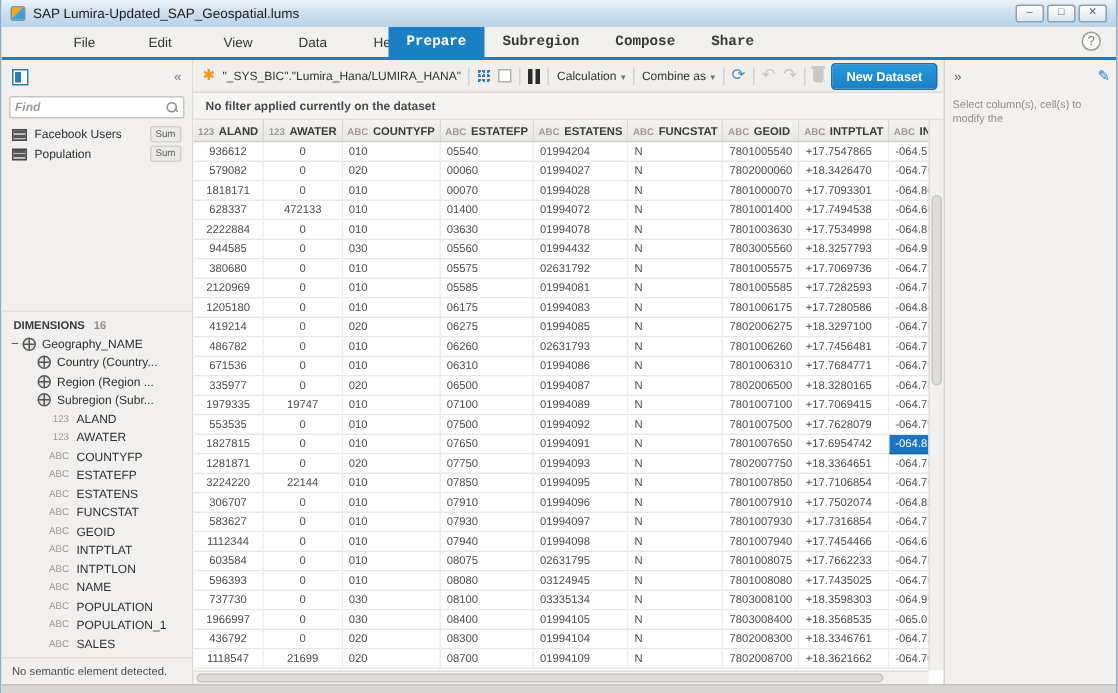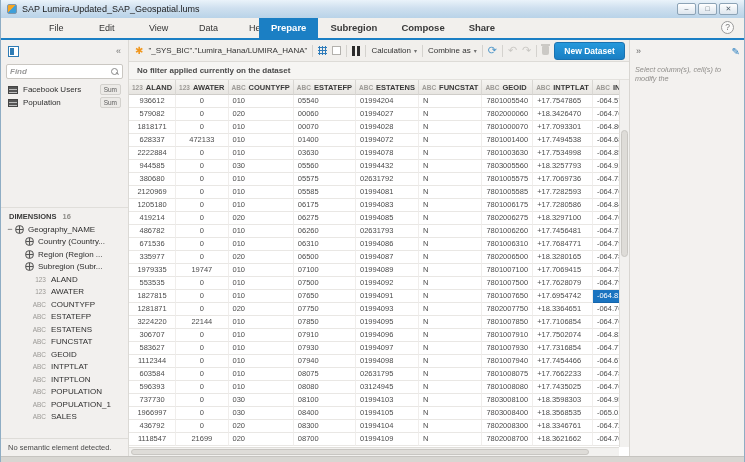--- a/index.html
+++ b/index.html
@@ -16,21 +16,21 @@
   .app-icon{width:10px;height:10px;border-radius:2px;margin-right:5px;flex:none;
     background:linear-gradient(135deg,#f6a623 0 45%,#3f9fd8 45% 100%);border:1px solid #7d96ab;}
   .win-controls{margin-left:auto;display:flex;gap:2px;}
   .win-btn{width:19px;height:12px;border:1px solid #8ca3b6;border-radius:2px;
     background:linear-gradient(#ffffff,#dde6ee);font-size:7px;line-height:10px;text-align:center;color:#55636f;}
   
   .menubar{position:absolute; left:0; top:18px; right:0; height:22px;
     background:#f2f0ed; border-bottom:2px solid #1b7fc4;}
   .menus{position:absolute; left:10px; top:0; height:20px; display:flex; align-items:center;margin-left:38px;}
   .menu-item{width:50px; font-size:9px; color:#333;}
-  .tabs{position:absolute; left:258px; top:0; height:20px; display:flex;}
+  .tabs{position:absolute; left:258px; top:0; height:20px; display:flex;font-family:Liberation Mono, monospace;}
   .tab{font-size:9.5px; font-weight:bold; color:#3a3a3a; line-height:20px; padding:0 12px;}
   .tab.active{background:#1b7fc4; color:#fff;}
   .help-btn{position:absolute; right:10px; top:3px; width:13px; height:13px; border:1.2px solid #9a9a9a;
     border-radius:50%; font-size:8.5px; line-height:11px; text-align:center; color:#777; background:#fbfaf9;}
   
   .app{position:absolute; left:0; top:40px; right:0; bottom:0; background:#fff;}
   
   .sidebar{position:absolute; left:0; top:0; width:128px; bottom:6px;
     background:#f2f0ee; border-right:1px solid #dbd9d5;}
   .sidebar-top{height:22px; display:flex; align-items:center; padding:0 7px;}
@@ -108,21 +108,21 @@
   .vscroll-thumb{position:absolute;left:1px;right:1px;top:50px;height:127px;background:#deDCd8;
     background:#dedcd8;border:1px solid #c8c6c2;border-radius:4px;}
   .hscroll{position:absolute;left:128px;top:407px;width:490px;height:9px;background:#f2f1ef;border-top:1px solid #e0deda;}
   .hscroll-thumb{position:absolute;top:1px;bottom:1px;left:2px;width:458px;background:#dedcd8;border:1px solid #c8c6c2;border-radius:4px;}
   .bottom-strip{position:absolute;left:0;right:0;bottom:0;height:6px;background:#d8d6d2;border-top:1px solid #c6c4c0;}
   
   .right-panel{position:absolute;left:628px;top:0;width:117px;bottom:6px;background:#f3f1ef;border-left:1px solid #d8d6d2;}
   .panel-head{height:22px;display:flex;align-items:center;padding:0 6px;}
   .expand-chevron{font-size:9px;color:#666;}
   .pencil-icon{margin-left:auto;color:#2a7fc0;font-size:10px;}
-  .panel-hint{padding:3px 5px;font-size:7.3px;color:#8f8d8a;line-height:1.3;font-style:italic;}
+  .panel-hint{padding:3px 5px;font-size:7.3px;color:#8f8d8a;line-height:1.3;}
 </style>
 </head>
 <body>
 
 <div class="window">
 
   <div class="titlebar">
     <span class="app-icon"></span>
     <span>SAP Lumira-Updated_SAP_Geospatial.lums</span>
     <span class="win-controls">
@@ -226,20 +226,24 @@
             <div class="dim-row dim-flat">
               <span class="type-label">ABC</span>
               <span>INTPTLAT</span>
             </div>
             <div class="dim-row dim-flat">
               <span class="type-label">ABC</span>
               <span>INTPTLON</span>
             </div>
             <div class="dim-row dim-flat">
               <span class="type-label">ABC</span>
+              <span>NAME</span>
+            </div>
+            <div class="dim-row dim-flat">
+              <span class="type-label">ABC</span>
               <span>POPULATION</span>
             </div>
             <div class="dim-row dim-flat">
               <span class="type-label">ABC</span>
               <span>POPULATION_1</span>
             </div>
             <div class="dim-row dim-flat">
               <span class="type-label">ABC</span>
               <span>SALES</span>
             </div>
@@ -556,21 +560,21 @@
               <td>N</td>
               <td>7801008080</td>
               <td>+17.7435025</td>
               <td>-064.7693993</td>
             </tr>
             <tr>
               <td class="num">737730</td>
               <td class="num">0</td>
               <td>030</td>
               <td>08100</td>
-              <td>01994103</td>
+              <td>03335134</td>
               <td>N</td>
               <td>7803008100</td>
               <td>+18.3598303</td>
               <td>-064.9576120</td>
             </tr>
             <tr>
               <td class="num">1966997</td>
               <td class="num">0</td>
               <td>030</td>
               <td>08400</td>

